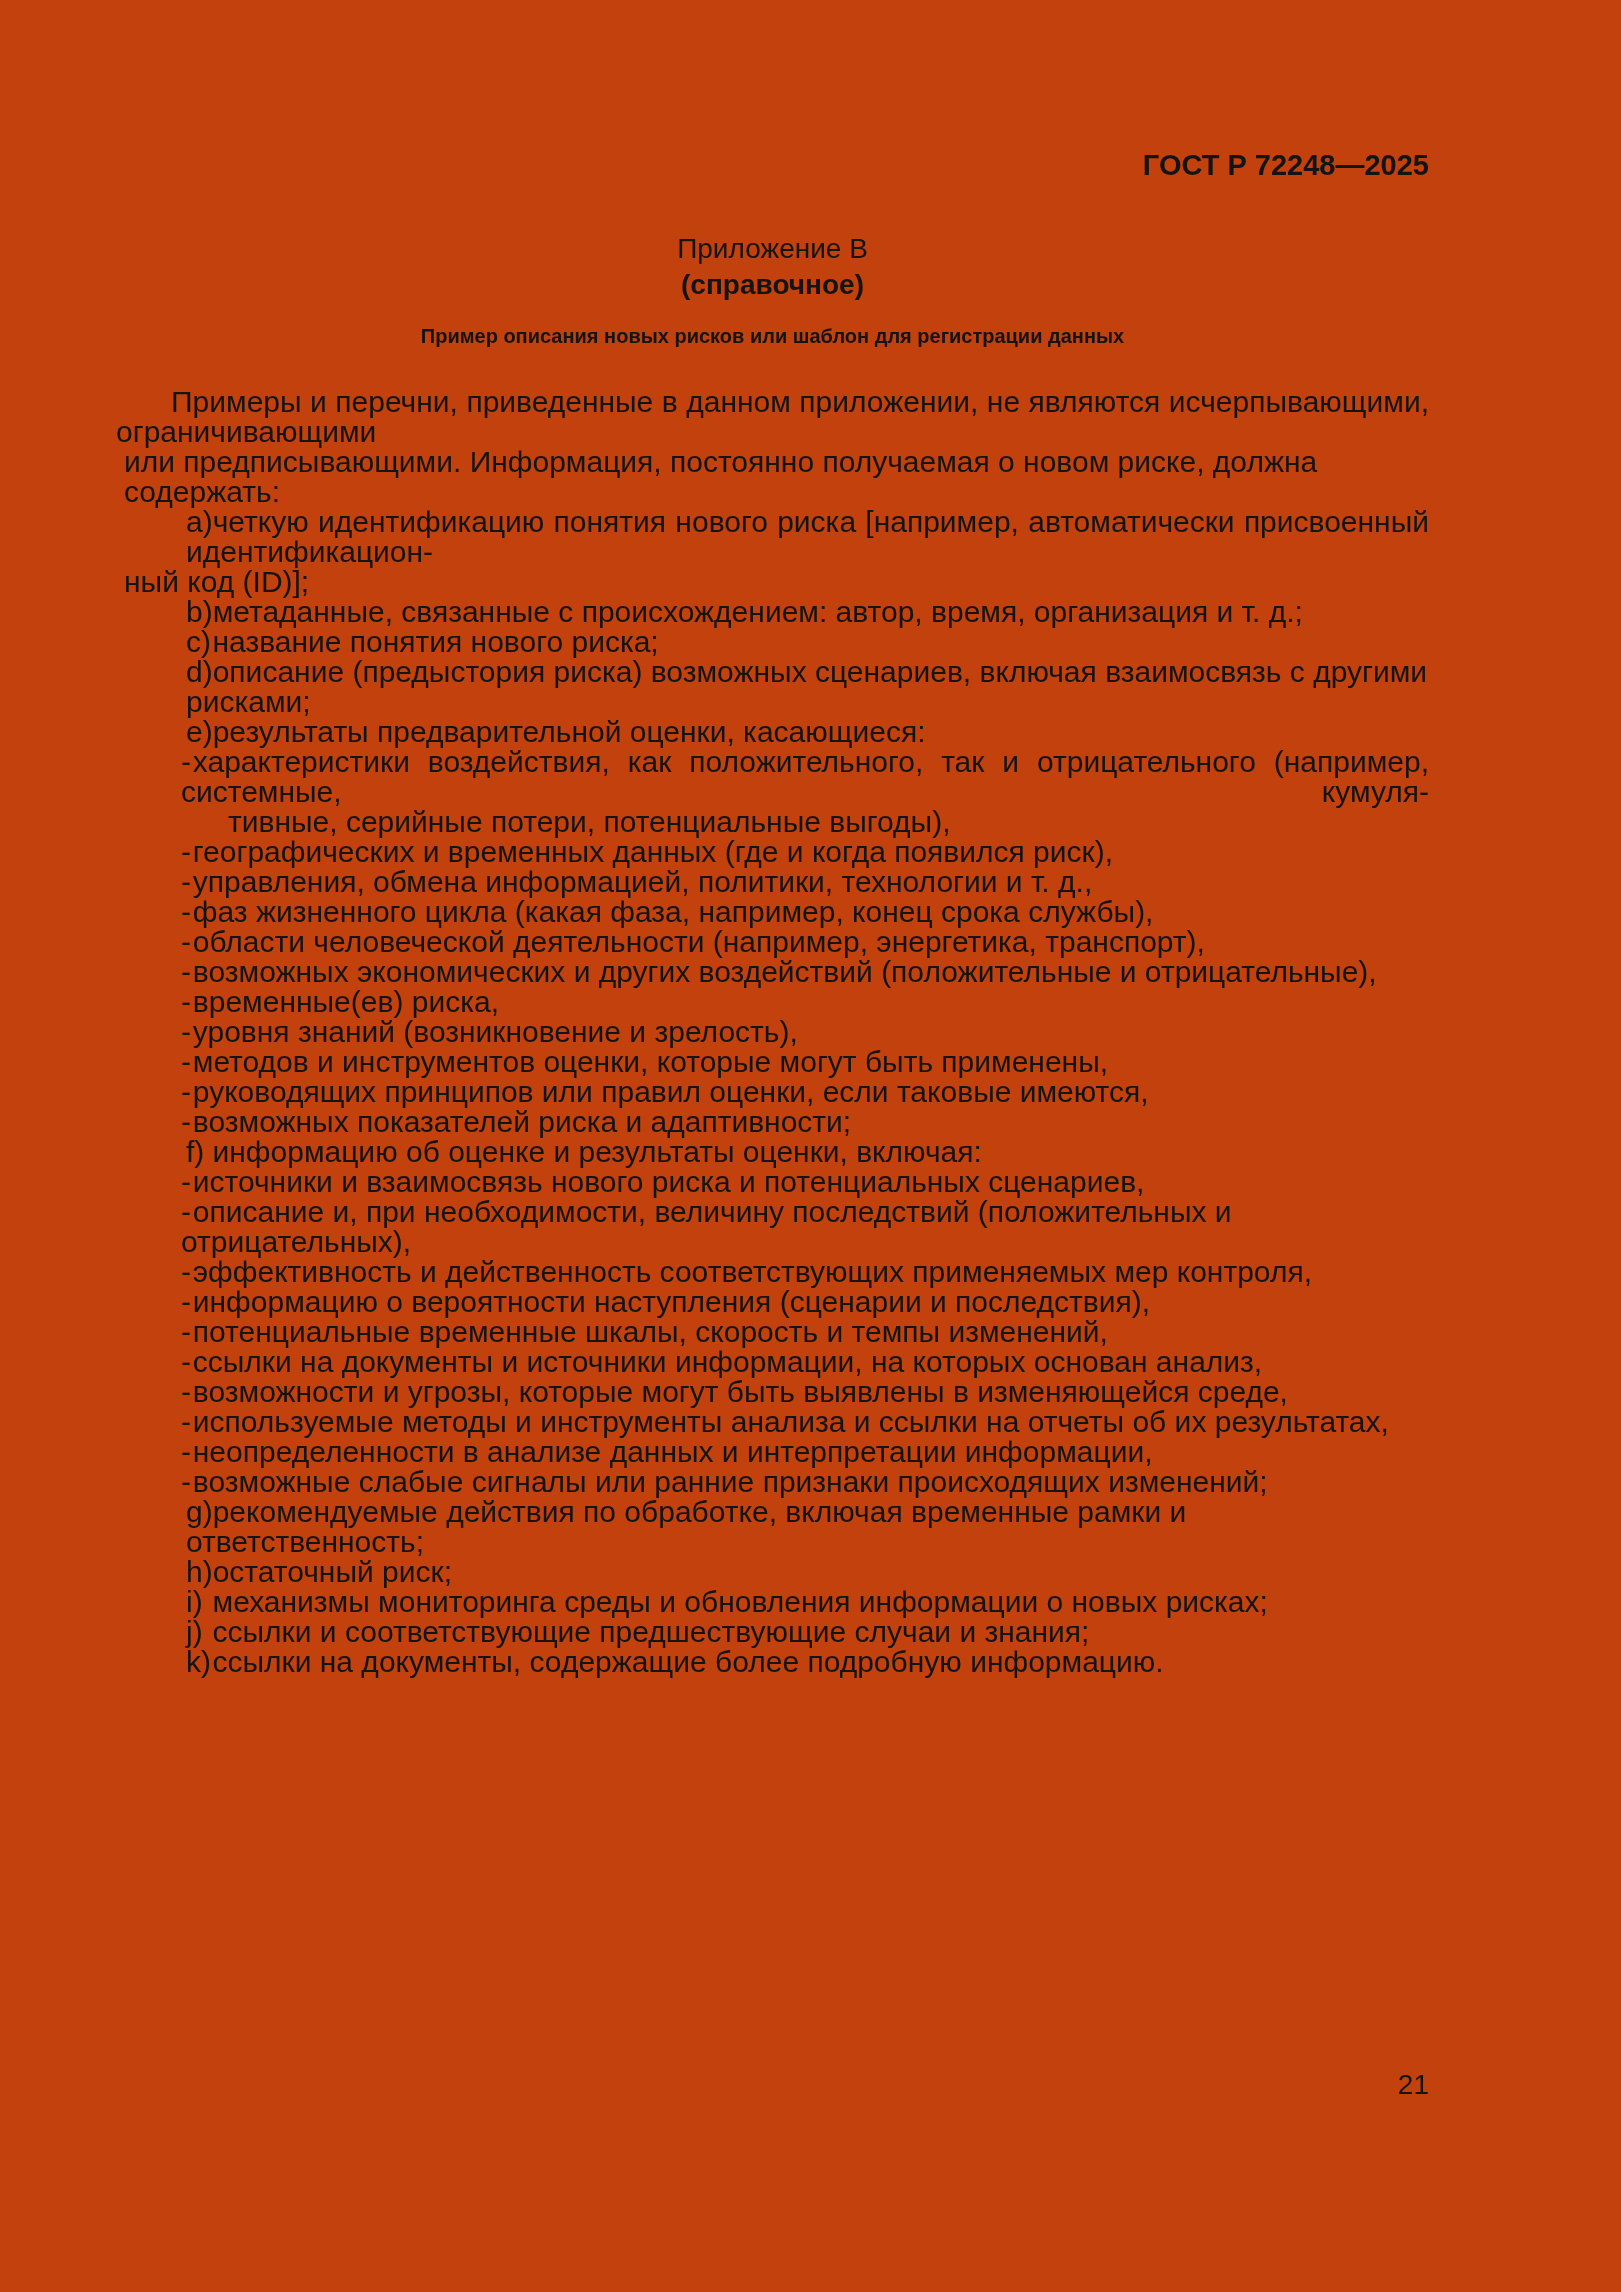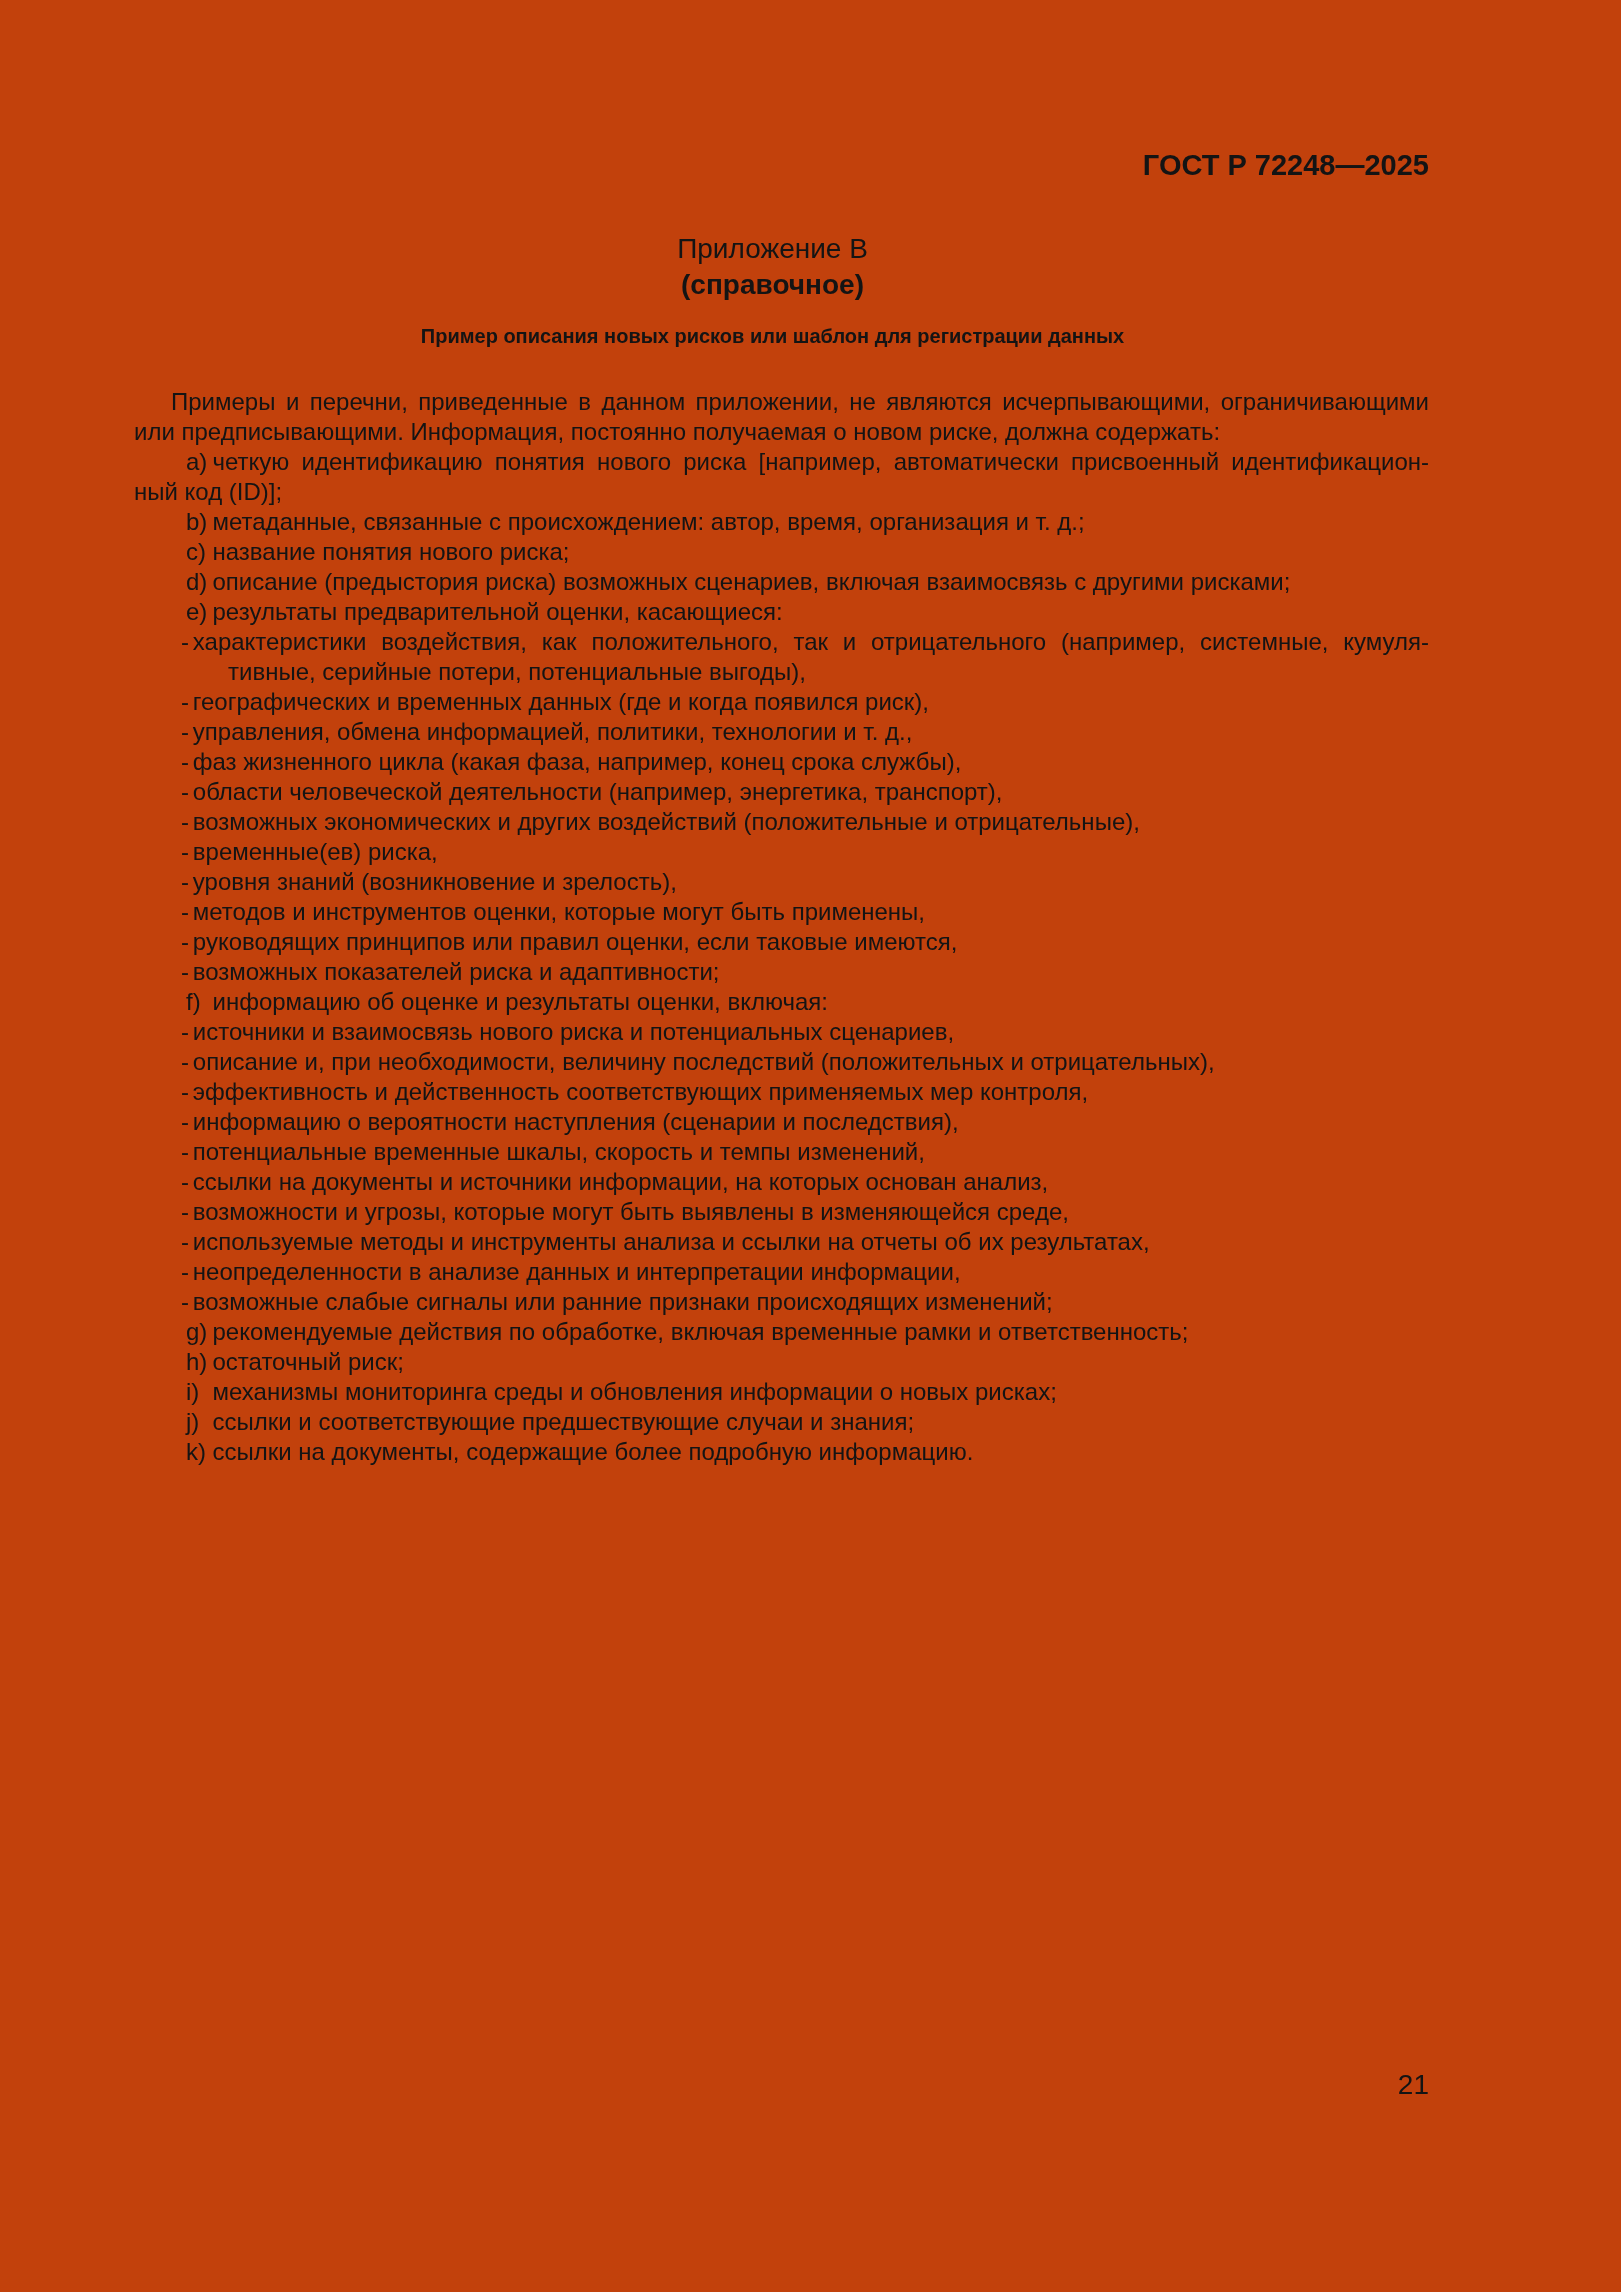--- a/index.html
+++ b/index.html
@@ -44,37 +44,37 @@
   }
   .doc-title {
     top: 322px;
     text-align: center;
     font-weight: bold;
     font-size: 20px;
     line-height: 29px;
   }
   .body-text {
     top: 387px;
-    font-size: 24px;
+    font-size: 30px;
     line-height: 30px;
   }
   .page-num {
     top: 2070px;
     text-align: right;
     font-size: 28px;
     line-height: 29px;
   }
   .ln {
     min-height: 30px;
     text-align: left;
     white-space: normal;
   }
   
   .p  { text-indent: 55px; }          
-  .f  { margin-left: 18px; }             
+  .f  { margin-left: 8px; }             
   .i  { margin-left: 70px; }          
   .s  { margin-left: 65px; }         
   .s2 { margin-left: 112px; }         
   
   .jf { text-align: justify; text-align-last: justify; }
   .mk  { display: inline-block; }
   .mki { min-width: 26.5px; }           
   .mkd { min-width: 11.8px; }           
 </style>
 </head>

